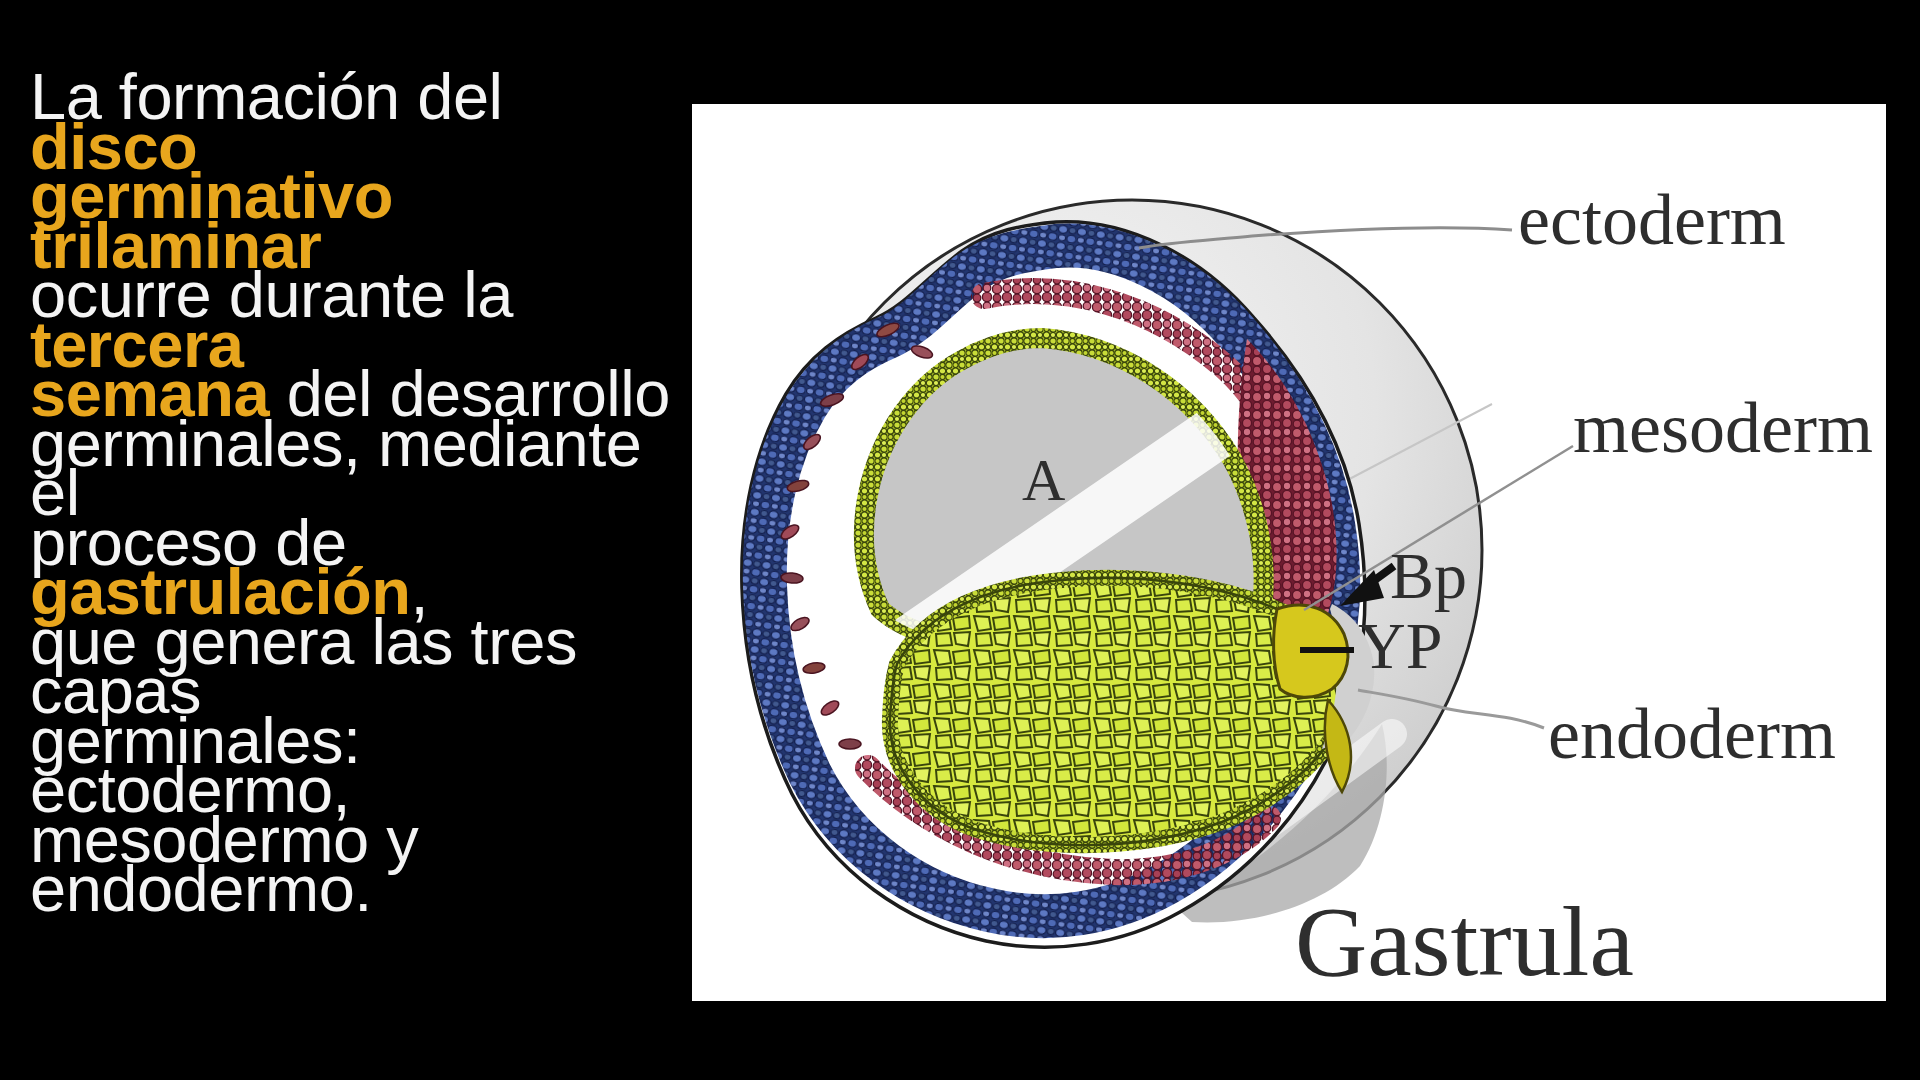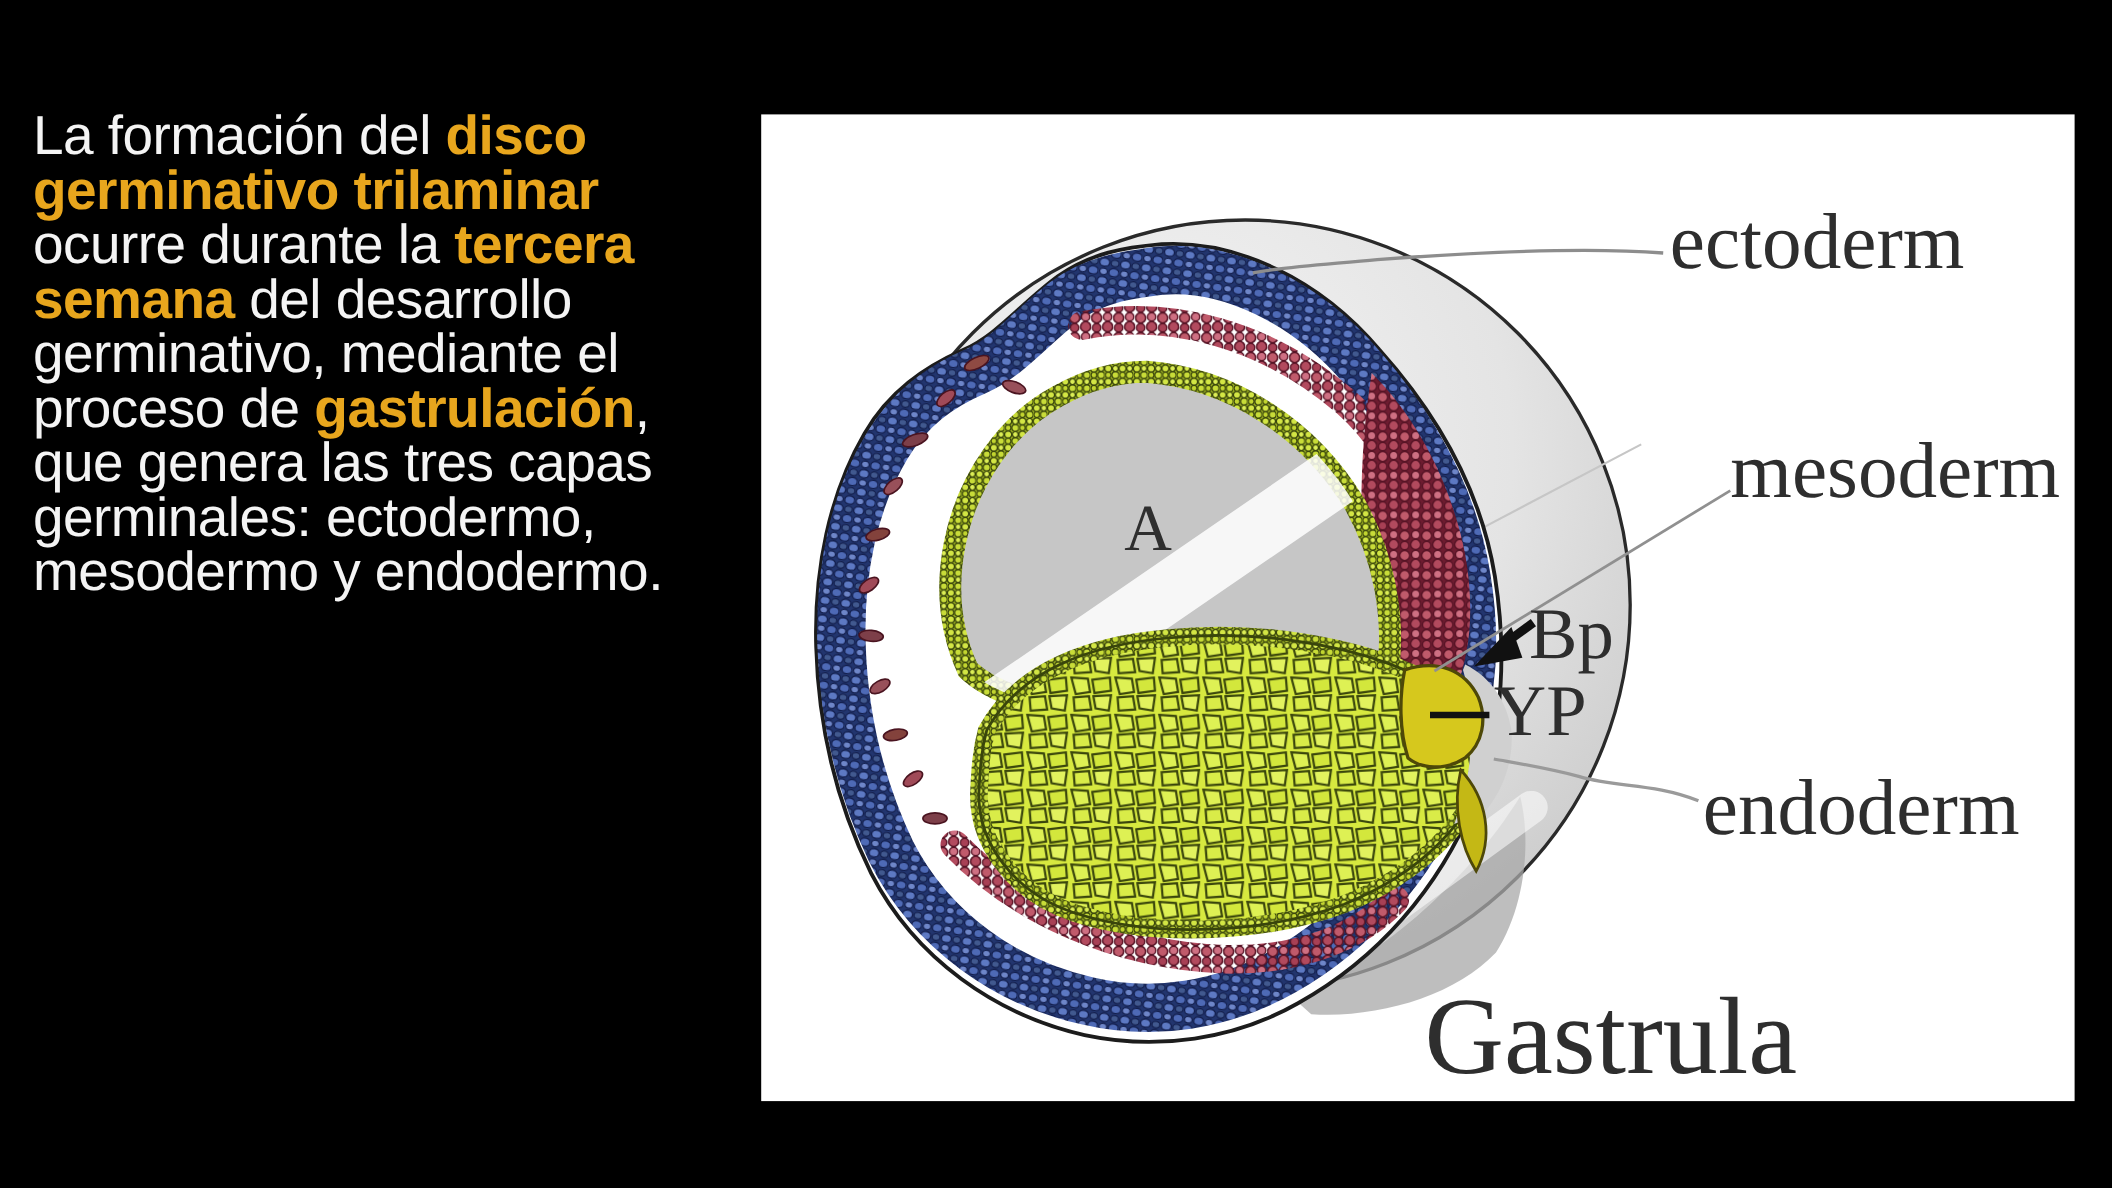--- a/index.html
+++ b/index.html
@@ -5,24 +5,24 @@
   html,body{margin:0;padding:0;}
   body{
     width:1920px;height:1080px;
     background:#000;
     overflow:hidden;
     position:relative;
     font-family:"Liberation Sans",sans-serif;
   }
   .intro{
     position:absolute;
-    left:30px;top:99px;
+    left:30px;top:72px;
     width:650px;
     margin:0;
-    font-size:50px;
+    font-size:65px;
     line-height:49.5px;
     color:#f4f4f4;
     white-space:pre-line;
     letter-spacing:-0.5px;
   }
   .intro .hl{
     color:#e8a61d;
     font-weight:bold;
   }
   .panel{
@@ -37,21 +37,21 @@
     fill:#2e2e2e;
   }
 </style>
 </head>
 <body>
 
 <p class="intro"><span>La formación del </span><span class="hl">disco
 germinativo trilaminar</span><span>
 ocurre durante la </span><span class="hl">tercera
 semana</span><span> del desarrollo
-germinativo, mediante el
+germinales, mediante el
 proceso de </span><span class="hl">gastrulación</span><span>,
 que genera las tres capas
 germinales: ectodermo,
 mesodermo y endodermo.</span></p>
 
 <div class="panel">
   <svg viewBox="0 0 1194 897" xmlns="http://www.w3.org/2000/svg">
     <defs>
       <radialGradient id="gSphere" cx="0.38" cy="0.3" r="0.85">
         <stop offset="0" stop-color="#f6f6f6"></stop>

